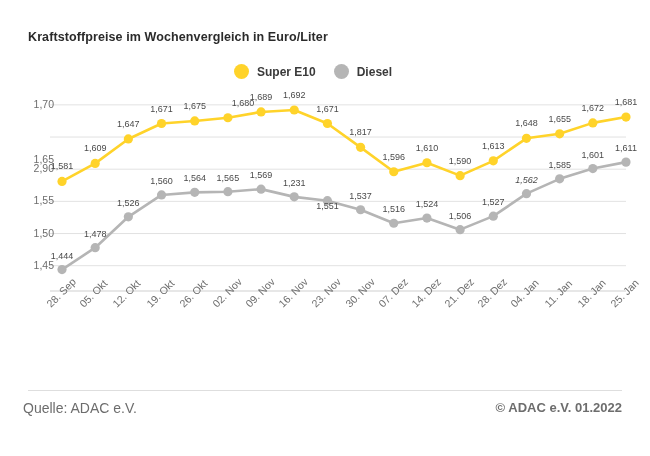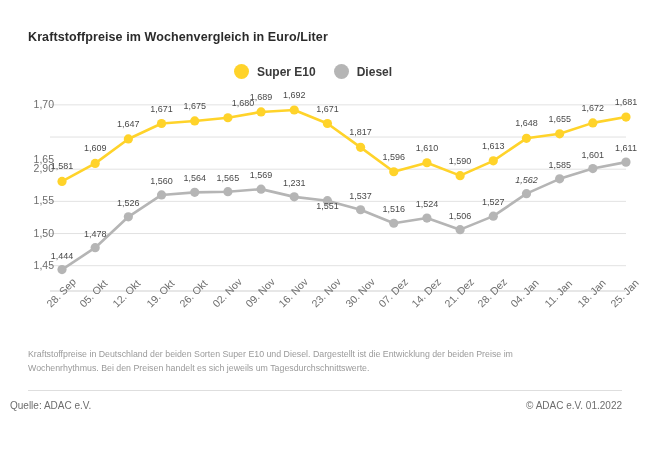--- a/index.html
+++ b/index.html
@@ -93,31 +93,32 @@
   #sep {
     position: absolute;
     left: 28px;
     top: 390px;
     width: 594px;
     height: 1px;
     background: #dedede;
   }
   #source {
     position: absolute;
-    left: 10px;
+    left: 23px;
     top: 400px;
-    font-size: 10px;
+    font-size: 14px;
     color: #6d6d6d;
   }
   #copyright {
     position: absolute;
     right: 28px;
     top: 400px;
-    font-size: 10px;
-    color: #6d6d6d;
+    font-size: 13px;
+    color: #6d6d6d;
+    font-weight: bold;
   }
 </style>
 </head>
 <body>
 
 <div id="frame">
 
   <div id="title">Kraftstoffpreise im Wochenvergleich in Euro/Liter</div>
 
   <div id="legend">
@@ -237,18 +238,17 @@
       <div class="pt-label" style="left: 393.765px; top: 151.773px;">1,596</div>
       <div class="pt-label" style="left: 426.941px; top: 142.767px;">1,610</div>
       <div class="pt-label" style="left: 460.118px; top: 155.633px;">1,590</div>
       <div class="pt-label" style="left: 493.294px; top: 140.837px;">1,613</div>
       <div class="pt-label" style="left: 526.471px; top: 118.32px;">1,648</div>
       <div class="pt-label" style="left: 559.647px; top: 113.817px;">1,655</div>
       <div class="pt-label" style="left: 592.824px; top: 102.88px;">1,672</div>
       <div class="pt-label" style="left: 626px; top: 97.09px;">1,681</div>
     </div>
 
-  <div id="footnote">Kraftstoffpreise in Deutschland der beiden Sorten Super E10 und Diesel. Dargestellt ist die Entwicklung der beiden Preise im Wochenrhythmus. Bei den Preisen handelt es sich jeweils um Tagesdurchschnittswerte.</div>
   <div id="sep"></div>
   <div id="source">Quelle: ADAC e.V.</div>
   <div id="copyright">© ADAC e.V. 01.2022</div>
 
 </div>
 
 </body></html>

